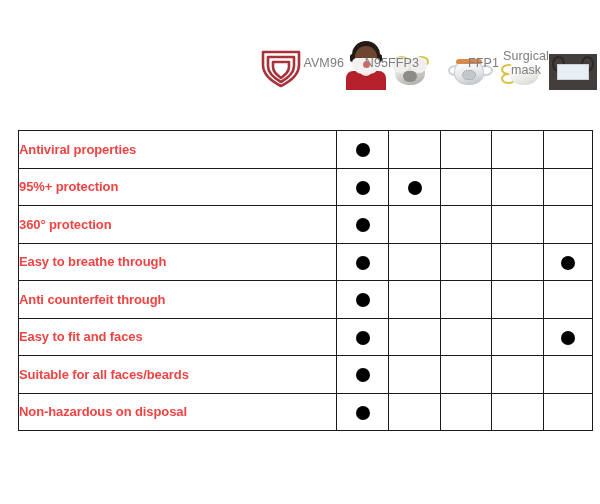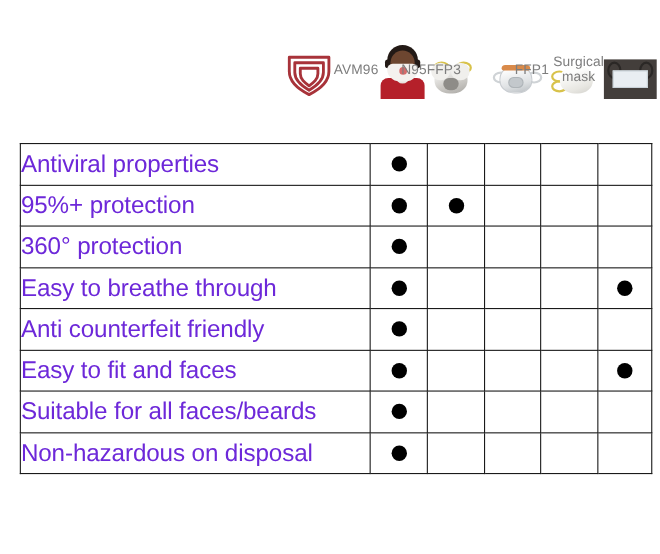--- a/index.html
+++ b/index.html
@@ -216,24 +216,25 @@
     table-layout: fixed;
   }
   #table td {
     border: 1.6px solid #1a1a1a;
     height: 36.5px;
     padding: 0;
     background: #ffffff;
   }
   td.feature {
     padding-left: 11px;
-    font-size: 22px;
-    color: #6d28d9;
+    font-size: 13px;
+    color: #ef4444;
     white-space: nowrap;
     letter-spacing: -.1px;
+    font-weight: bold;
   }
   td.mark { text-align: center; vertical-align: middle; }
   .dot {
     display: inline-block;
     width: 14px; height: 14px;
     border-radius: 50%;
     background: #000000;
     vertical-align: middle;
   }
 </style>
@@ -355,21 +356,21 @@
       </tr>
       <tr>
         <td class="feature">Easy to breathe through</td>
         <td class="mark"><span class="dot" style="background: rgb(0, 0, 0);"></span></td>
         <td class="mark"></td>
         <td class="mark"></td>
         <td class="mark"></td>
         <td class="mark"><span class="dot" style="background: rgb(0, 0, 0);"></span></td>
       </tr>
       <tr>
-        <td class="feature">Anti counterfeit friendly</td>
+        <td class="feature">Anti counterfeit through</td>
         <td class="mark"><span class="dot" style="background: rgb(0, 0, 0);"></span></td>
         <td class="mark"></td>
         <td class="mark"></td>
         <td class="mark"></td>
         <td class="mark"></td>
       </tr>
       <tr>
         <td class="feature">Easy to fit and faces</td>
         <td class="mark"><span class="dot" style="background: rgb(0, 0, 0);"></span></td>
         <td class="mark"></td>

